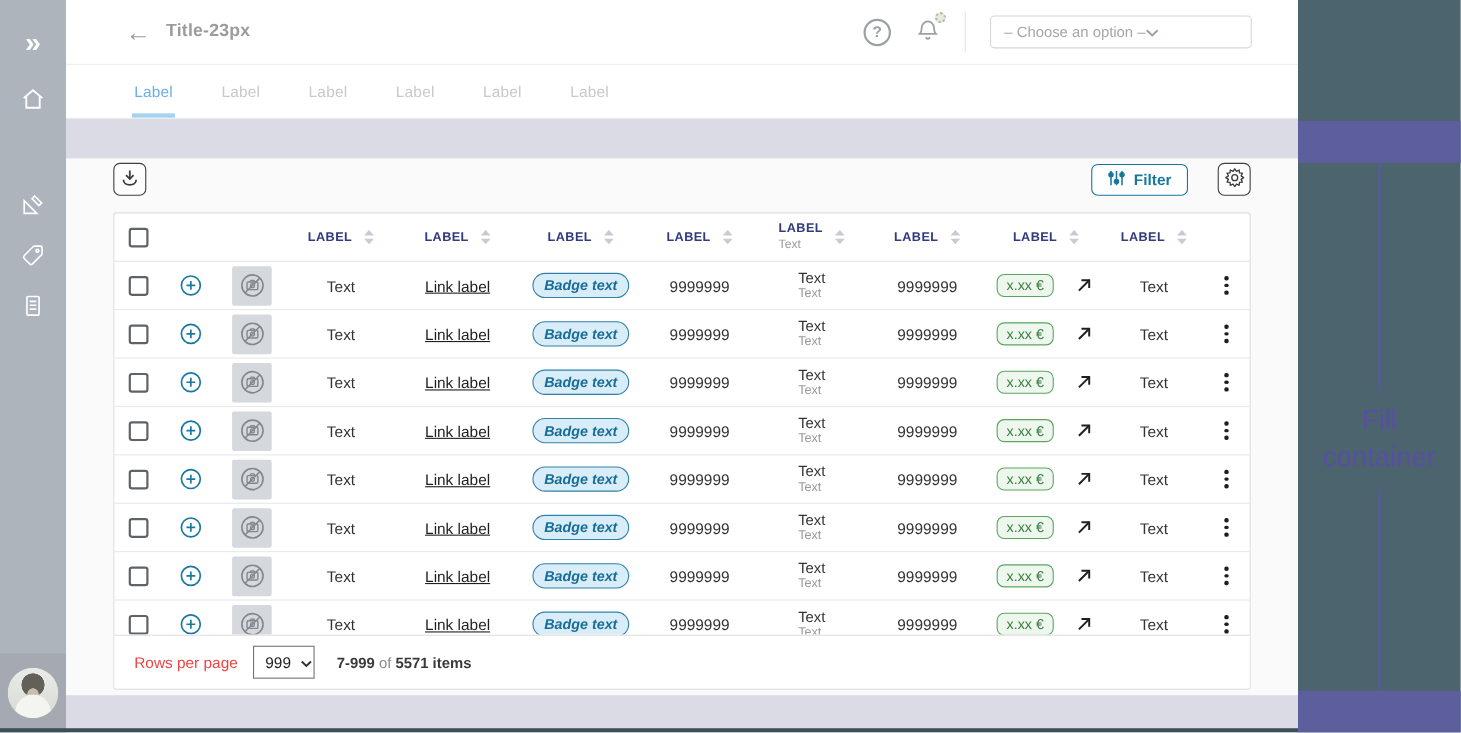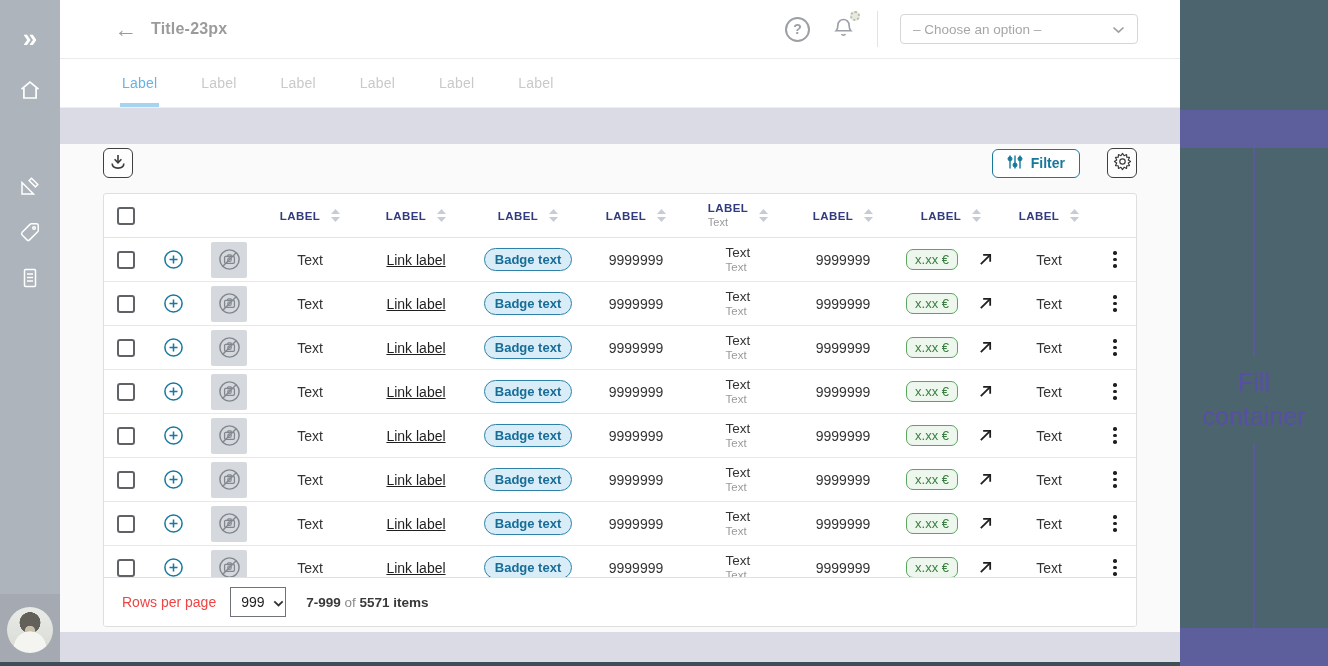--- a/index.html
+++ b/index.html
@@ -33,21 +33,21 @@
   .title { font-size:16px; font-weight:700; color:#9B9B9B; letter-spacing:.2px; }
   .hdr-right { margin-left:auto; display:flex; align-items:center; gap:22px; }
   .help { width:25px; height:25px; border:2px solid #9AA0A6; border-radius:50%;
     color:#9AA0A6; font-weight:700; font-size:14px; display:flex; align-items:center;
     justify-content:center; cursor:pointer; }
   .bellwrap { position:relative; cursor:pointer; display:flex; }
   .bell-badge { position:absolute; top:-4px; right:-5px; width:10px; height:10px;
     border-radius:50%; border:2px dotted #B6BCAB; background:#E7EADF; }
   .hdr-divider { width:1px; height:36px; background:#E3E3E3; }
   .hdr-select { width:238px; height:30px; border:1px solid #D6D6D6; border-radius:4px;
-    display:flex; align-items:center; justify-content:space-between; padding:0 12px;
+    display:flex; align-items:center; padding:0 12px;
     color:#A6A6A6; font-size:13.5px; cursor:pointer; background:#fff; }
 
   .tabbar { height:49px; background:#fff; border-bottom:1px solid #EFEFEF;
     display:flex; align-items:stretch; padding-left:62px; gap:44px; }
   .tab { position:relative; display:flex; align-items:center; font-size:14px;
     color:#C9C9C9; font-weight:500; letter-spacing:.2px; cursor:pointer; }
   .tab.active { color:#68B1E4; }
   .tab.active::after { content:''; position:absolute; left:-2px; right:-2px; bottom:0;
     height:4px; background:#A6D3F0; }
 
@@ -81,21 +81,21 @@
   .hsub { font-size:11px; color:#9A9A9A; font-weight:400; letter-spacing:0; }
   .hstack { display:flex; flex-direction:column; align-items:flex-start; line-height:1.25; }
   .span2 { grid-column:span 2; }
   .sort { cursor:pointer; display:flex; }
   .imgbox { width:36px; height:36px; background:#D5D8DC; border-radius:2px;
     display:flex; align-items:center; justify-content:center; margin:0 auto; }
   .txt { font-size:14px; color:#333; text-align:center; }
   .link { font-size:14px; color:#1F1F1F; text-decoration:underline; text-align:center; cursor:pointer; }
   .badge-blue { display:inline-flex; padding:3px 10px; border-radius:14px;
     border:1.5px solid #2F81A8; background:#D9EDF9; color:#176D96; font-weight:700;
-    font-size:13px; white-space:nowrap; }
+    font-size:13px; white-space:nowrap;font-style:italic; }
   .badge-green { display:inline-flex; padding:2px 8px; border-radius:7px;
     border:1.3px solid #5BA55F; background:#EDF7ED; color:#3A7D3F; font-weight:500;
     font-size:13px; white-space:nowrap; }
   .stack2 { display:flex; flex-direction:column; align-items:flex-start; line-height:1.2; margin:0 auto; }
   .stack2 .l1 { font-size:13.5px; color:#333; }
   .stack2 .l2 { font-size:11.5px; color:#9A9A9A; }
   .kebab { display:flex; flex-direction:column; gap:3px; align-items:center;
     cursor:pointer; padding:4px; margin:0 auto; }
   .kebab i { width:3.5px; height:3.5px; border-radius:50%; background:#1F1F1F; }
 

